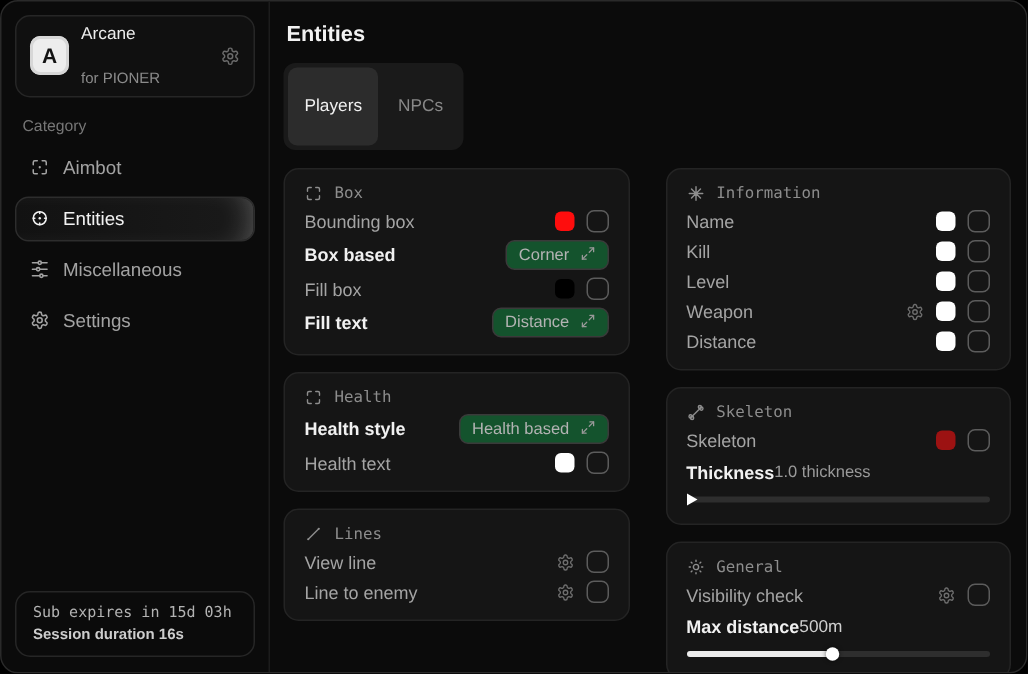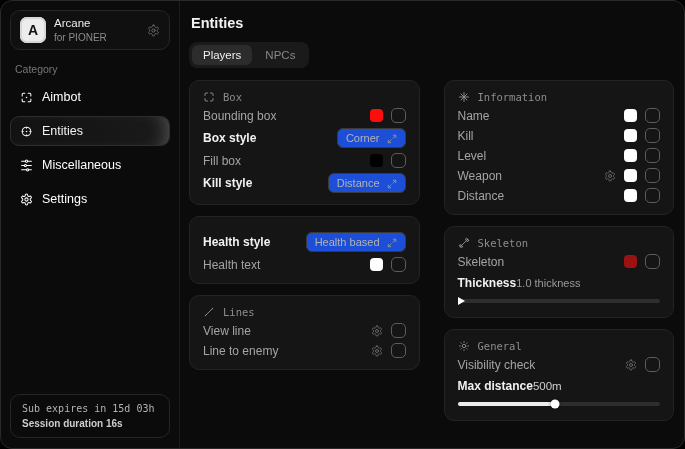--- a/index.html
+++ b/index.html
@@ -5,51 +5,51 @@
   html,body{margin:0;padding:0;background:#000;}
   body{width:685px;height:449px;position:relative;font-family:"Liberation Sans",sans-serif;-webkit-font-smoothing:antialiased;}
   .window{position:absolute;inset:0;background:#0b0b0b;border:1px solid #2a2a2a;border-radius:12px;box-sizing:border-box;overflow:hidden;}
   svg{fill:none;stroke:currentColor;stroke-width:2;stroke-linecap:round;stroke-linejoin:round;display:block;}
 
   
   .sidebar{position:absolute;left:0;top:0;bottom:0;width:179px;border-right:1px solid #1c1c1c;box-sizing:border-box;padding:9px;}
   .brand{display:flex;align-items:center;gap:8px;border:1px solid #262626;border-radius:10px;padding:6px 9px;background:#101010;}
   .logo{width:26px;height:26px;border-radius:7px;background:#ededed;color:#131313;font-weight:bold;font-size:14px;display:flex;align-items:center;justify-content:center;box-shadow:inset 0 0 0 2px #d7d7d7;}
   .brand-name{font-size:11.5px;font-weight:normal;color:#ececec;line-height:1.2;}
-  .brand-sub{font-size:10px;color:#8b8b8b;margin-top:1px;}
+  .brand-sub{font-size:10px;color:#8b8b8b;margin-top:16px;}
   .brand-gear{margin-left:auto;color:#6b6b6b;}
   .brand-gear svg{width:13px;height:13px;stroke-width:1.8;}
   .category{font-size:10.5px;color:#767676;margin:13px 5px 7px;}
-  .nav-item{display:flex;align-items:center;gap:9px;padding:7px 9px;border-radius:9px;color:#ffffff;font-size:12.5px;margin-bottom:4px;border:1px solid transparent;cursor:pointer;}
+  .nav-item{display:flex;align-items:center;gap:9px;padding:7px 9px;border-radius:9px;color:#a3a3a3;font-size:12.5px;margin-bottom:4px;border:1px solid transparent;cursor:pointer;}
   .nav-item .nav-icon svg{width:13px;height:13px;stroke-width:1.9;}
   .nav-item.active{color:#f2f2f2;border-color:#2d2d2d;background:linear-gradient(90deg,#121212,#1a1a1a);box-shadow:inset -14px 0 20px -14px rgba(255,255,255,.30);}
   .footer-card{position:absolute;left:9px;right:9px;bottom:10px;border:1px solid #262626;border-radius:10px;padding:8px 11px;}
   .expiry{font-family:"DejaVu Sans Mono",monospace;font-size:10px;color:#b3b3b3;}
   .session{font-size:10px;font-weight:bold;color:#cdcdcd;margin-top:4px;}
 
   
   .main{position:absolute;left:180px;top:0;right:0;bottom:0;padding:13px 10px 0 8px;box-sizing:border-box;}
   .page-title{font-size:14.5px;font-weight:bold;color:#f2f2f2;margin:1px 0 11px;padding-left:2px;}
   .tabs{display:inline-flex;background:#1a1a1a;border-radius:8px;padding:3px;gap:2px;margin-bottom:12px;}
-  .tab{font-size:11.5px;color:#888;padding:4px 11px;border-radius:6px;cursor:pointer;}
+  .tab{font-size:11.5px;color:#888;padding:20px 11px;border-radius:6px;cursor:pointer;}
   .tab.active{background:#2c2c2c;color:#f0f0f0;}
   .grid{display:flex;gap:24px;}
   .col{flex:1;display:flex;flex-direction:column;gap:11px;min-width:0;}
   .panel{background:#151515;border:1px solid #242424;border-radius:10px;padding:10px 13px 11px;}
   .panel-h{display:flex;align-items:center;gap:8px;color:#8d8d8d;font-family:"DejaVu Sans Mono",monospace;font-size:10.5px;margin-bottom:5px;}
   .panel-h svg{width:12px;height:12px;stroke-width:1.9;}
   .row{display:flex;align-items:center;justify-content:space-between;min-height:15px;margin-top:5px;}
   .lbl{font-size:12px;color:#a4a4a4;white-space:nowrap;}
   .lbl.strong{color:#f1f1f1;font-weight:bold;}
   .ctrls{display:flex;align-items:center;gap:8px;}
   .gear-sm{color:#6e6e6e;cursor:pointer;}
   .gear-sm svg{width:12px;height:12px;stroke-width:1.8;}
   .swatch{width:13px;height:13px;border-radius:4px;display:inline-block;cursor:pointer;}
   .checkbox{width:13px;height:13px;border:1.5px solid #5c5c5c;border-radius:5px;display:inline-block;cursor:pointer;background:transparent;}
-  .dropdown{display:inline-flex;align-items:flex-end;gap:7px;background:#1d4ed8;border:1px solid #3a3a3a;border-radius:6px;padding:3px 8px;color:#b3b3b3;font-size:11px;font-family:inherit;cursor:pointer;}
+  .dropdown{display:inline-flex;align-items:flex-start;gap:7px;background:#14532d;border:1px solid #3a3a3a;border-radius:6px;padding:3px 8px;color:#b3b3b3;font-size:11px;font-family:inherit;cursor:pointer;}
   .dropdown svg{width:10px;height:10px;color:#999;stroke-width:2;}
   .slider-head{display:flex;align-items:center;justify-content:flex-start;margin-top:7px;}
   .slider-val{font-size:11px;color:#9a9a9a;}
   .slider-val.bright{color:#cfcfcf;font-size:11.5px;}
   .slider{position:relative;height:4px;background:#2e2e2e;border-radius:2px;margin-top:9px;margin-bottom:3px;cursor:pointer;}
   .slider .fill{position:absolute;left:0;top:0;bottom:0;background:#ececec;border-radius:2px;}
   .slider .thumb{position:absolute;top:50%;width:9px;height:9px;border-radius:50%;background:#fff;transform:translate(-50%,-50%);box-shadow:0 0 3px rgba(0,0,0,.6);}
   .slider .thumb.tri{width:0;height:0;border-radius:0;background:transparent;border-left:7px solid #fff;border-top:4.5px solid transparent;border-bottom:4.5px solid transparent;transform:translate(0,-50%);left:0;box-shadow:none;}
 </style>
 </head>
@@ -152,53 +152,64 @@
             <span>Box</span>
           </div>
           <div class="row">
             <span class="lbl">Bounding box</span>
             <span class="ctrls">
               <span class="swatch" style="background: rgb(254, 13, 13);"></span>
               <span class="checkbox"></span>
             </span>
           </div>
           <div class="row">
-            <span class="lbl strong">Box style</span>
+            <span class="lbl strong">Box based</span>
             <button class="dropdown">
               <span>Corner</span>
               <span>
                   <svg viewBox="0 0 24 24">
                     <path d="M15 3h6v6M9 21H3v-6"></path>
                     <path d="m21 3-7 7M3 21l7-7"></path>
                   </svg>
                 </span>
             </button>
           </div>
           <div class="row">
             <span class="lbl">Fill box</span>
             <span class="ctrls">
               <span class="swatch" style="background: rgb(0, 0, 0);"></span>
               <span class="checkbox"></span>
             </span>
           </div>
           <div class="row">
-            <span class="lbl strong">Kill style</span>
+            <span class="lbl strong">Fill text</span>
             <button class="dropdown">
               <span>Distance</span>
               <span>
                   <svg viewBox="0 0 24 24">
                     <path d="M15 3h6v6M9 21H3v-6"></path>
                     <path d="m21 3-7 7M3 21l7-7"></path>
                   </svg>
                 </span>
             </button>
           </div>
         </div>
 
         <div class="panel">
+          <div class="panel-h">
+            <span>
+                <svg viewBox="0 0 24 24">
+                  <path d="M4 9V6a2 2 0 0 1 2-2h3"></path>
+                  <path d="M15 4h3a2 2 0 0 1 2 2v3"></path>
+                  <path d="M20 15v3a2 2 0 0 1-2 2h-3"></path>
+                  <path d="M9 20H6a2 2 0 0 1-2-2v-3"></path>
+                </svg>
+              </span>
+            <span>Health</span>
+          </div>
           <div class="row">
             <span class="lbl strong">Health style</span>
             <button class="dropdown">
               <span>Health based</span>
               <span>
                   <svg viewBox="0 0 24 24">
                     <path d="M15 3h6v6M9 21H3v-6"></path>
                     <path d="m21 3-7 7M3 21l7-7"></path>
                   </svg>
                 </span>

